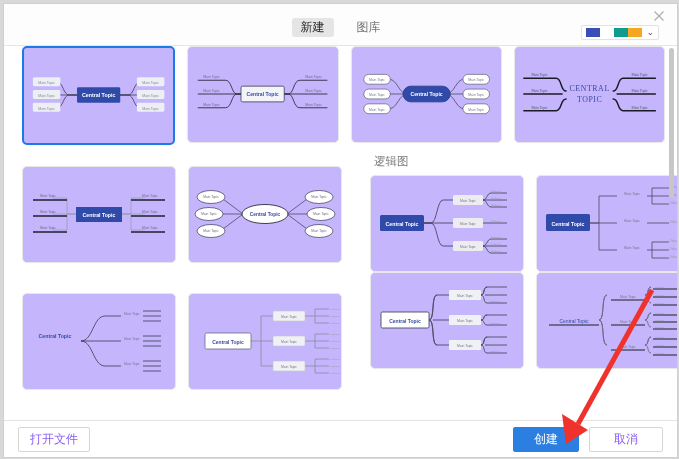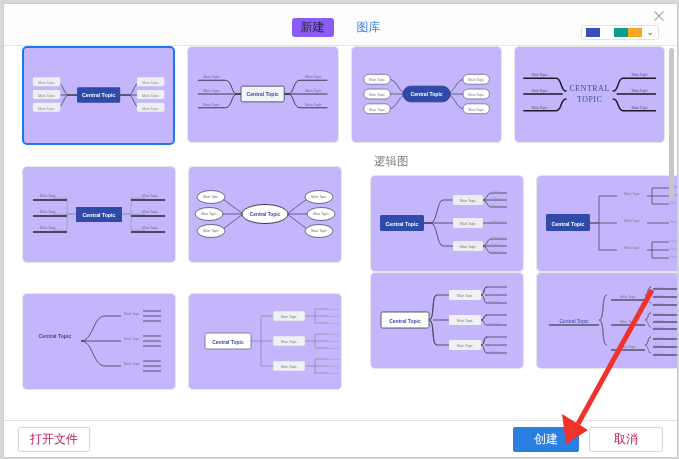--- a/index.html
+++ b/index.html
@@ -17,24 +17,24 @@
   
   .titlebar{
     height:41px;min-height:41px;position:relative;
     border-bottom:1px solid #e6e6e6;background:#fdfdfd;
   }
   .tabs{
     position:absolute;left:0;right:0;top:14px;
     display:flex;justify-content:center;gap:14px;
   }
   .tab{
-    font-size:12px;color:#3b82f6;padding:2px 9px;border-radius:3px;
+    font-size:12px;color:#737373;padding:2px 9px;border-radius:3px;
     cursor:pointer;line-height:15px;
   }
-  .tab.active{color:#2b2b2b;background:#8b5cf6;}
+  .tab.active{color:#2b2b2b;background:#e5e5e5;}
   .close-btn{
     position:absolute;right:10px;top:4px;width:16px;height:16px;
     cursor:pointer;opacity:.55;
   }
   .palette-box{
     position:absolute;right:18px;top:21px;
     display:flex;align-items:center;gap:4px;
     border:1px solid #e2e2e2;border-radius:2px;
     padding:2px 4px;background:#fff;cursor:pointer;
   }
@@ -69,21 +69,21 @@
   .dual-row{display:flex;gap:28px;}
   .col-head{font-size:11.5px;color:#7b7b7b;margin:9px 0 6px 4px;}
   
   .footer{
     height:36px;min-height:36px;border-top:1px solid #e3e3e3;
     background:#fff;display:flex;align-items:center;
     padding:0 14px;position:relative;
   }
   .btn{
     font-size:12px;padding:4px 11px;border:1px solid #d6d6d6;
-    background:#fff;border-radius:2px;cursor:pointer;color:#be185d;
+    background:#fff;border-radius:2px;cursor:pointer;color:#8b5cf6;
     line-height:15px;
   }
   .btn+.btn{margin-left:10px;}
   .spacer{flex:1;}
   .btn.primary{
     background:#2b7fe0;border-color:#2b7fe0;color:#fff;
     padding:4px 20px;
   }
   .btn.plain{padding:4px 24px;}
   

